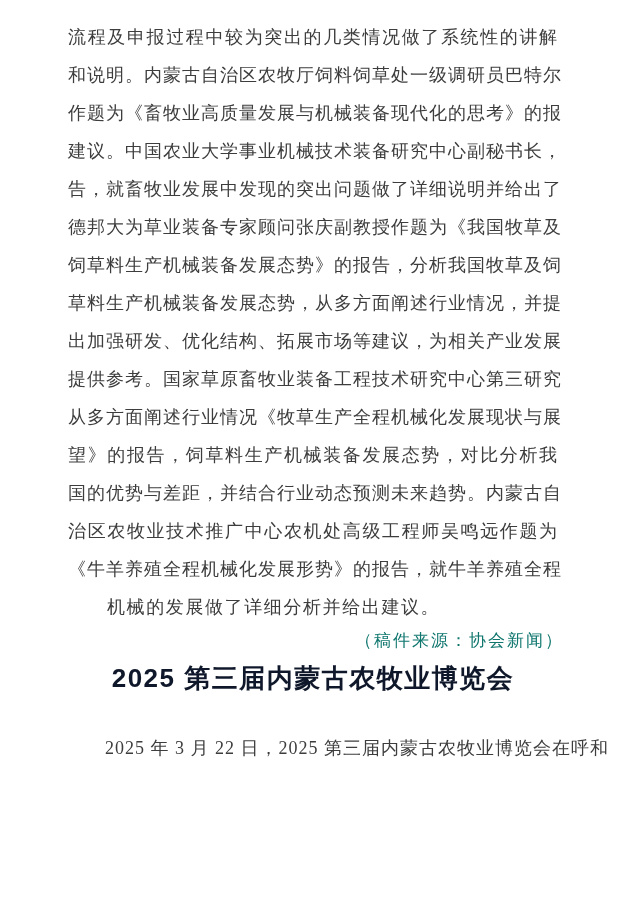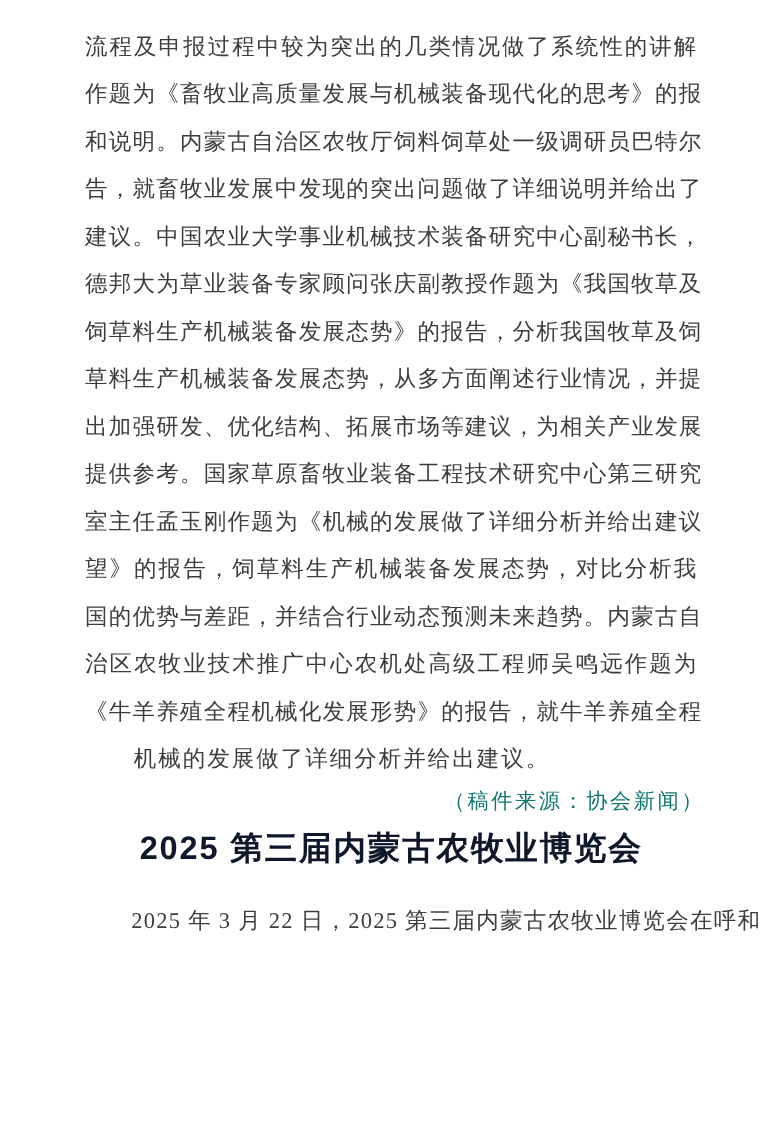--- a/index.html
+++ b/index.html
@@ -52,21 +52,21 @@
     line-height: 44px;
     letter-spacing: 1.5px;
     text-align: center;
     color: #0f172a;
   }
   .title.t2 {
     margin-top: 8px;
   }
   
   .para {
-    margin-top: 18px;
+    margin-top: 30px;
   }
   .pline {
     font-size: 18px;
     line-height: 37px;
     letter-spacing: 1px;
     text-align: justify;
     text-align-last: justify;
     white-space: nowrap;
     color: #3d3d3d;
   }
@@ -74,30 +74,30 @@
     padding-left: 37px;
   }
 </style>
 </head>
 <body>
 
 <div class="page">
 
   <section>
     <div class="bline">流程及申报过程中较为突出的几类情况做了系统性的讲解</div>
+    <div class="bline">和说明。内蒙古自治区农牧厅饲料饲草处一级调研员巴特尔</div>
     <div class="bline">作题为《畜牧业高质量发展与机械装备现代化的思考》的报</div>
-    <div class="bline">和说明。内蒙古自治区农牧厅饲料饲草处一级调研员巴特尔</div>
+    <div class="bline">建议。中国农业大学事业机械技术装备研究中心副秘书长，</div>
     <div class="bline">告，就畜牧业发展中发现的突出问题做了详细说明并给出了</div>
-    <div class="bline">建议。中国农业大学事业机械技术装备研究中心副秘书长，</div>
     <div class="bline">德邦大为草业装备专家顾问张庆副教授作题为《我国牧草及</div>
     <div class="bline">饲草料生产机械装备发展态势》的报告，分析我国牧草及饲</div>
     <div class="bline">草料生产机械装备发展态势，从多方面阐述行业情况，并提</div>
     <div class="bline">出加强研发、优化结构、拓展市场等建议，为相关产业发展</div>
     <div class="bline">提供参考。国家草原畜牧业装备工程技术研究中心第三研究</div>
-    <div class="bline">室主任孟玉刚作题为《机械的发展做了详细分析并给出建议</div>
+    <div class="bline">从多方面阐述行业情况《牧草生产全程机械化发展现状与展</div>
     <div class="bline">望》的报告，饲草料生产机械装备发展态势，对比分析我</div>
     <div class="bline">国的优势与差距，并结合行业动态预测未来趋势。内蒙古自</div>
     <div class="bline">治区农牧业技术推广中心农机处高级工程师吴鸣远作题为</div>
     <div class="bline">《牛羊养殖全程机械化发展形势》的报告，就牛羊养殖全程</div>
     <div class="bline short">机械的发展做了详细分析并给出建议。</div>
     <div class="attribution">（稿件来源：协会新闻）</div>
   </section>
 
   <section>
     <h1 class="title t1">2025 第三届内蒙古农牧业博览会</h1>

